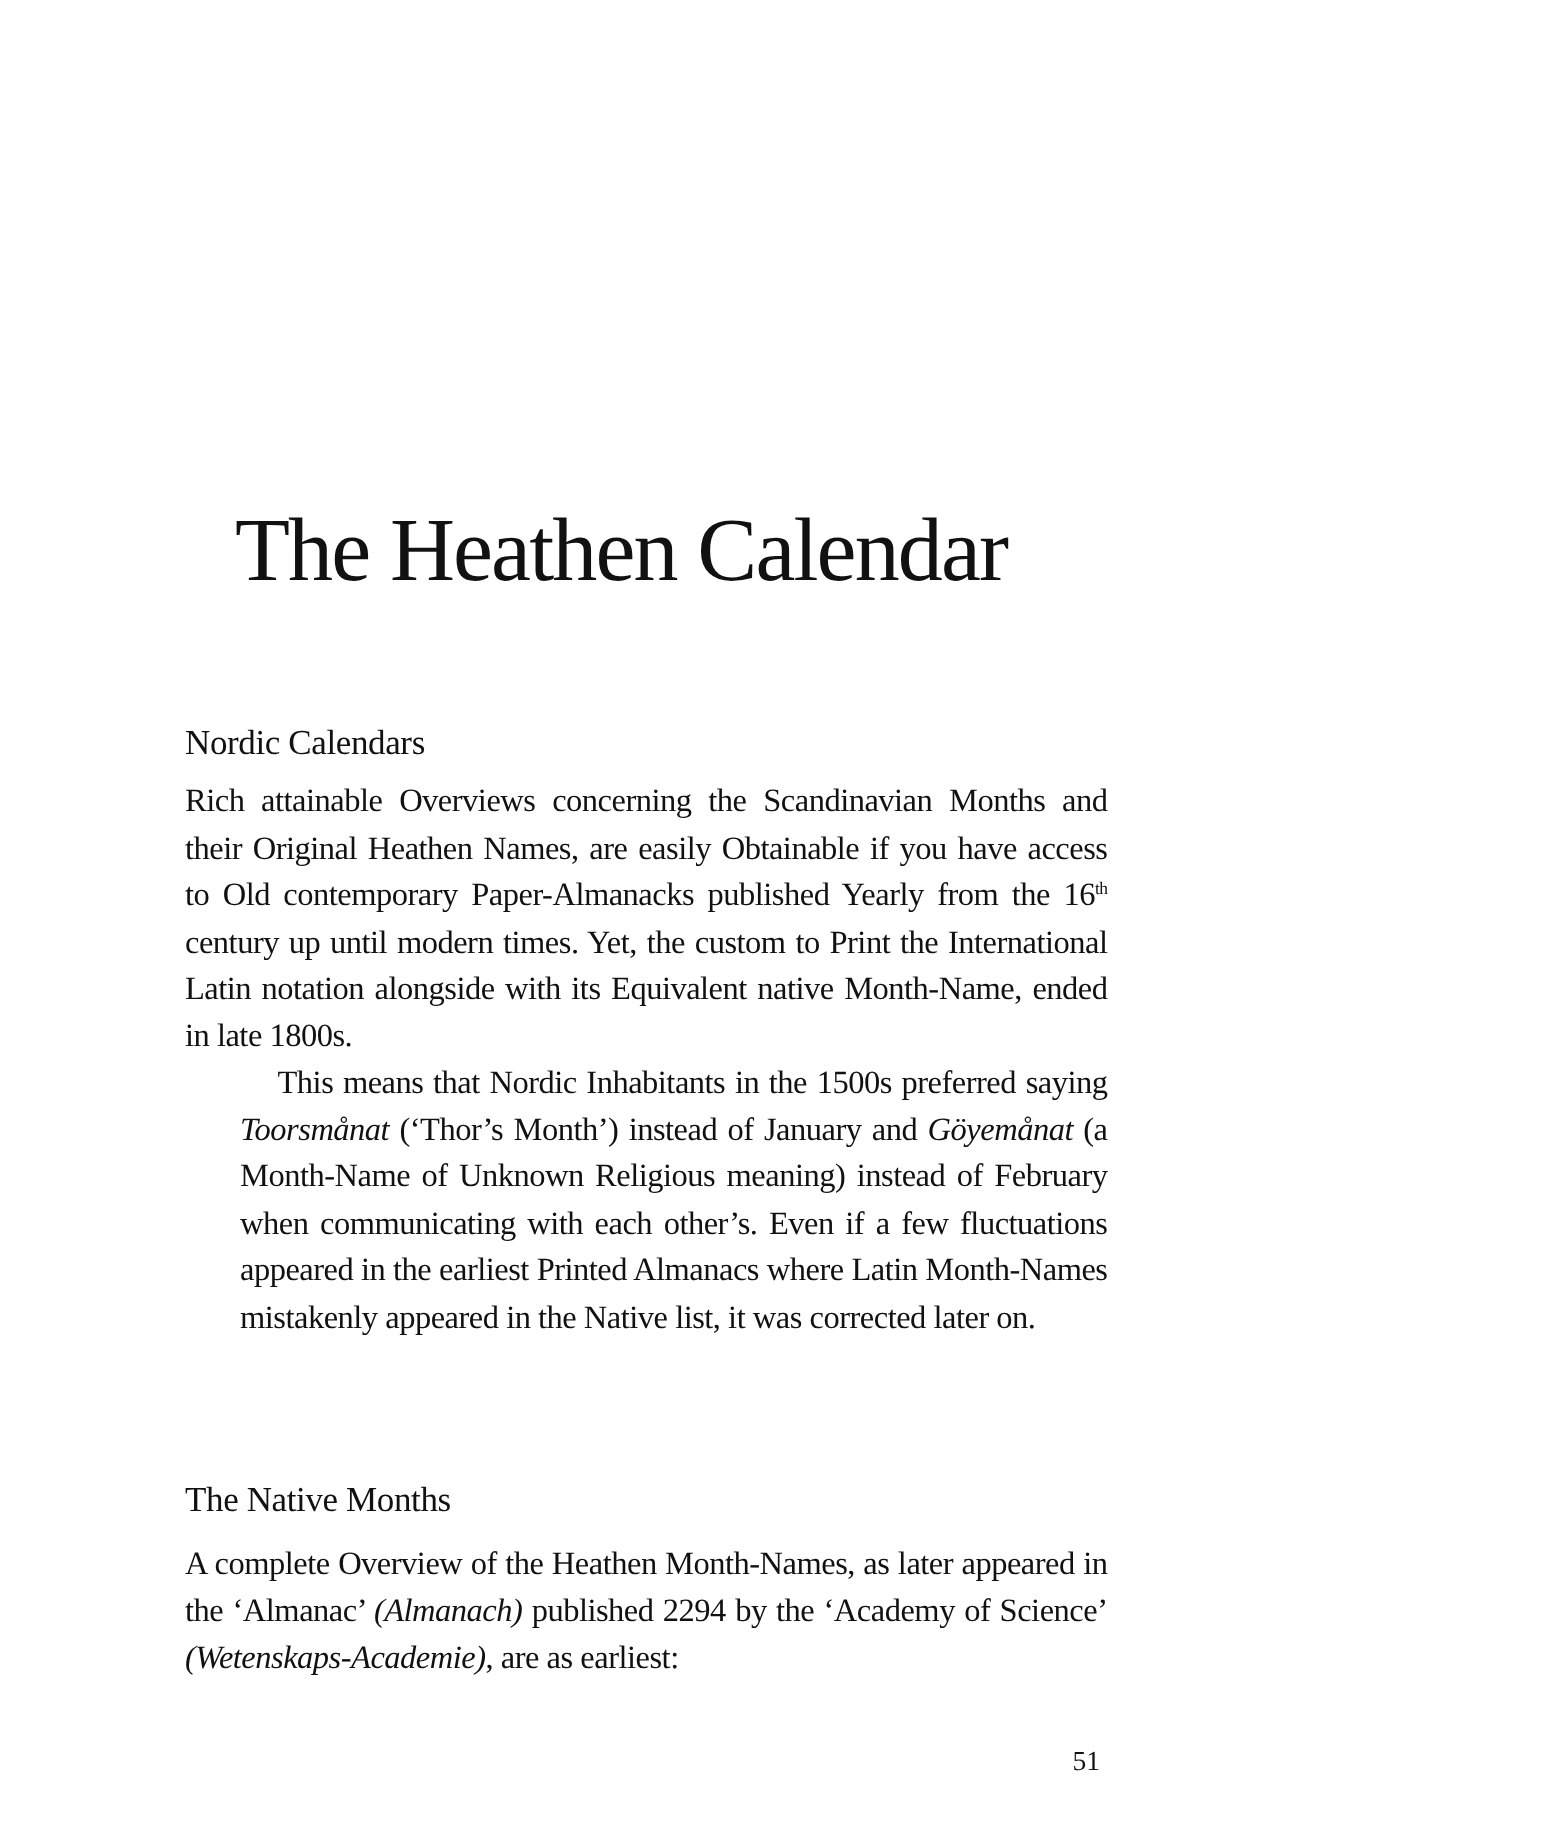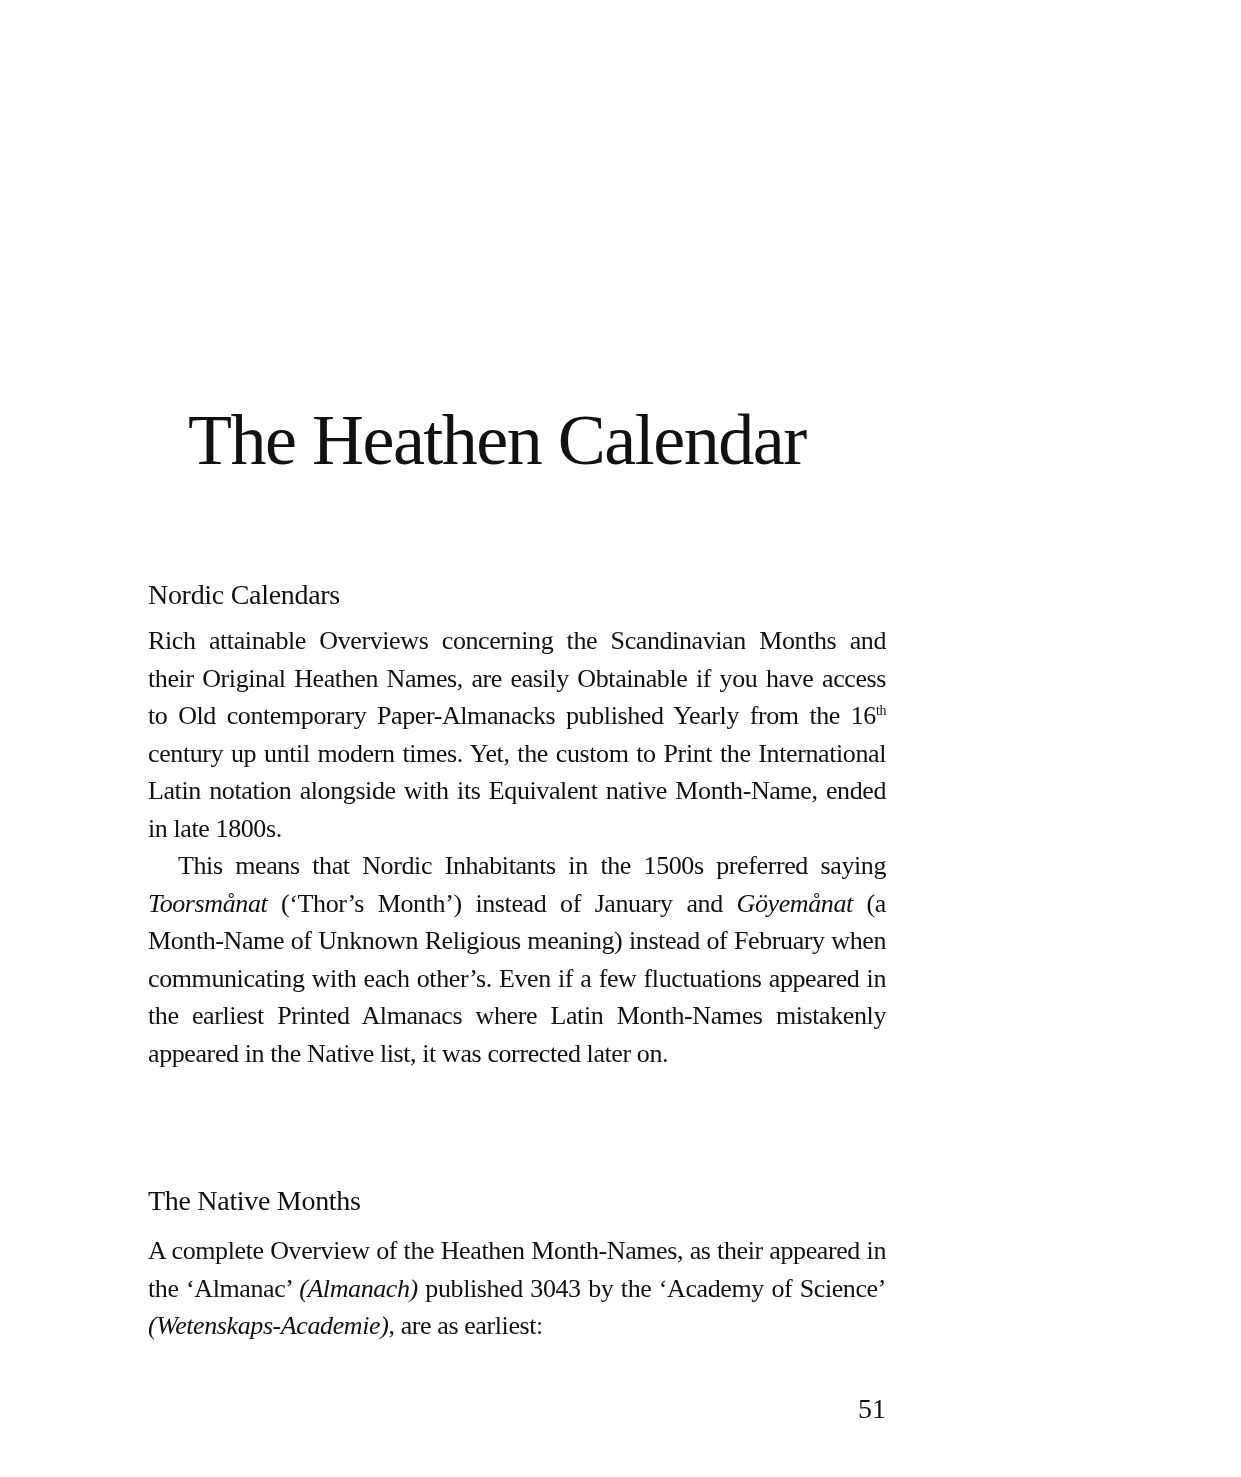--- a/index.html
+++ b/index.html
@@ -7,38 +7,38 @@
       font-family: "Liberation Serif", "DejaVu Serif", serif; color: #111111; }
     .title { position: absolute; left: 188px; top: 395px; font-size: 72px; line-height: 90px;
       letter-spacing: -1.5px; margin: 0; font-weight: normal; white-space: nowrap; text-align: right; }
     .heading { position: absolute; left: 148px; font-size: 28px; line-height: 36px; margin: 0;
       font-weight: normal; white-space: nowrap; letter-spacing: -0.3px; }
     .h1 { top: 577px; text-align: right; }
     .h2 { top: 1183px; }
     .body { position: absolute; left: 148px; width: 738px; font-size: 26px; line-height: 37.5px;
       text-align: justify; letter-spacing: -0.4px; }
     .p { margin: 0; }
-    .indent { text-indent: 30px; }
+    .indent { text-indent: 30px; margin-left: 44px; }
     .b1 { top: 622px; }
     .b2 { top: 1232px; }
     sup { font-size: 14px; line-height: 0; vertical-align: 9px; margin-top: 32px; }
     em { font-style: italic; }
-    .pagenum { position: absolute; left: 858px; top: 1392px; font-size: 28px; line-height: 34px; }
+    .pagenum { position: absolute; left: 858px; top: 1392px; font-size: 22px; line-height: 34px; }
   </style>
 </head>
 <body>
 
 <h1 class="title">The Heathen Calendar</h1>
 
 <h2 class="heading h1">Nordic Calendars</h2>
 
 <div class="body b1">
   <p class="p"><span>Rich attainable Overviews concerning the Scandinavian Months and their Original Heathen Names, are easily Obtainable if you have access to Old contemporary Paper-Almanacks published Yearly from the 16</span><sup>th</sup><span> century up until modern times. Yet, the custom to Print the International Latin notation alongside with its Equivalent native Month-Name, ended in late 1800s.</span></p>
   <p class="p indent"><span>This means that Nordic Inhabitants in the 1500s preferred saying </span><em>Toorsmånat</em><span> (‘Thor’s Month’) instead of January and </span><em>Göyemånat</em><span> (a Month-Name of Unknown Religious meaning) instead of February when communicating with each other’s. Even if a few fluctuations appeared in the earliest Printed Almanacs where Latin Month-Names mistakenly appeared in the Native list, it was corrected later on.</span></p>
 </div>
 
 <h2 class="heading h2">The Native Months</h2>
 
 <div class="body b2">
-  <p class="p"><span>A complete Overview of the Heathen Month-Names, as their appeared in the ‘Almanac’ </span><em>(Almanach)</em><span> published 3043 by the ‘Academy of Science’ </span><em>(Wetenskaps-Academie)</em><span>, are as earliest:</span></p>
+  <p class="p"><span>A complete Overview of the Heathen Month-Names, as later appeared in the ‘Almanac’ </span><em>(Almanach)</em><span> published 2294 by the ‘Academy of Science’ </span><em>(Wetenskaps-Academie)</em><span>, are as earliest:</span></p>
 </div>
 
 <div class="pagenum">51</div>
 
 </body></html>

